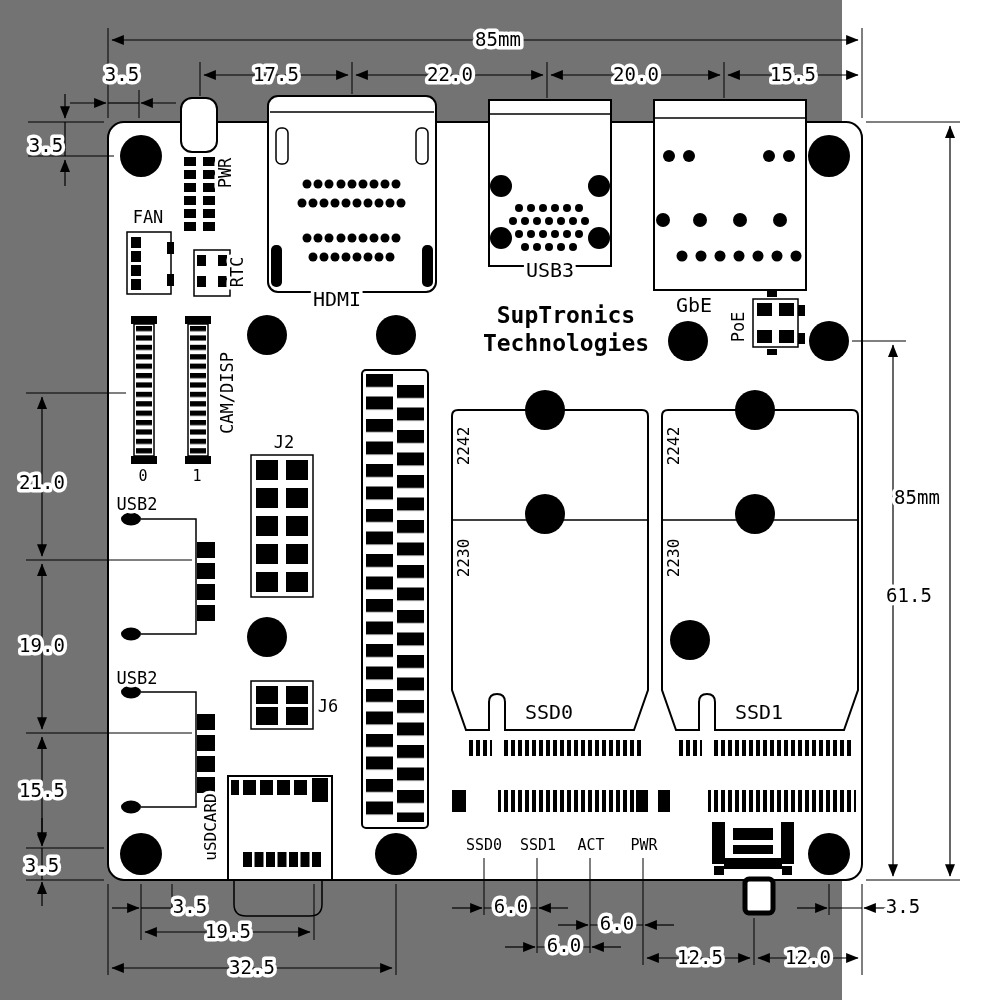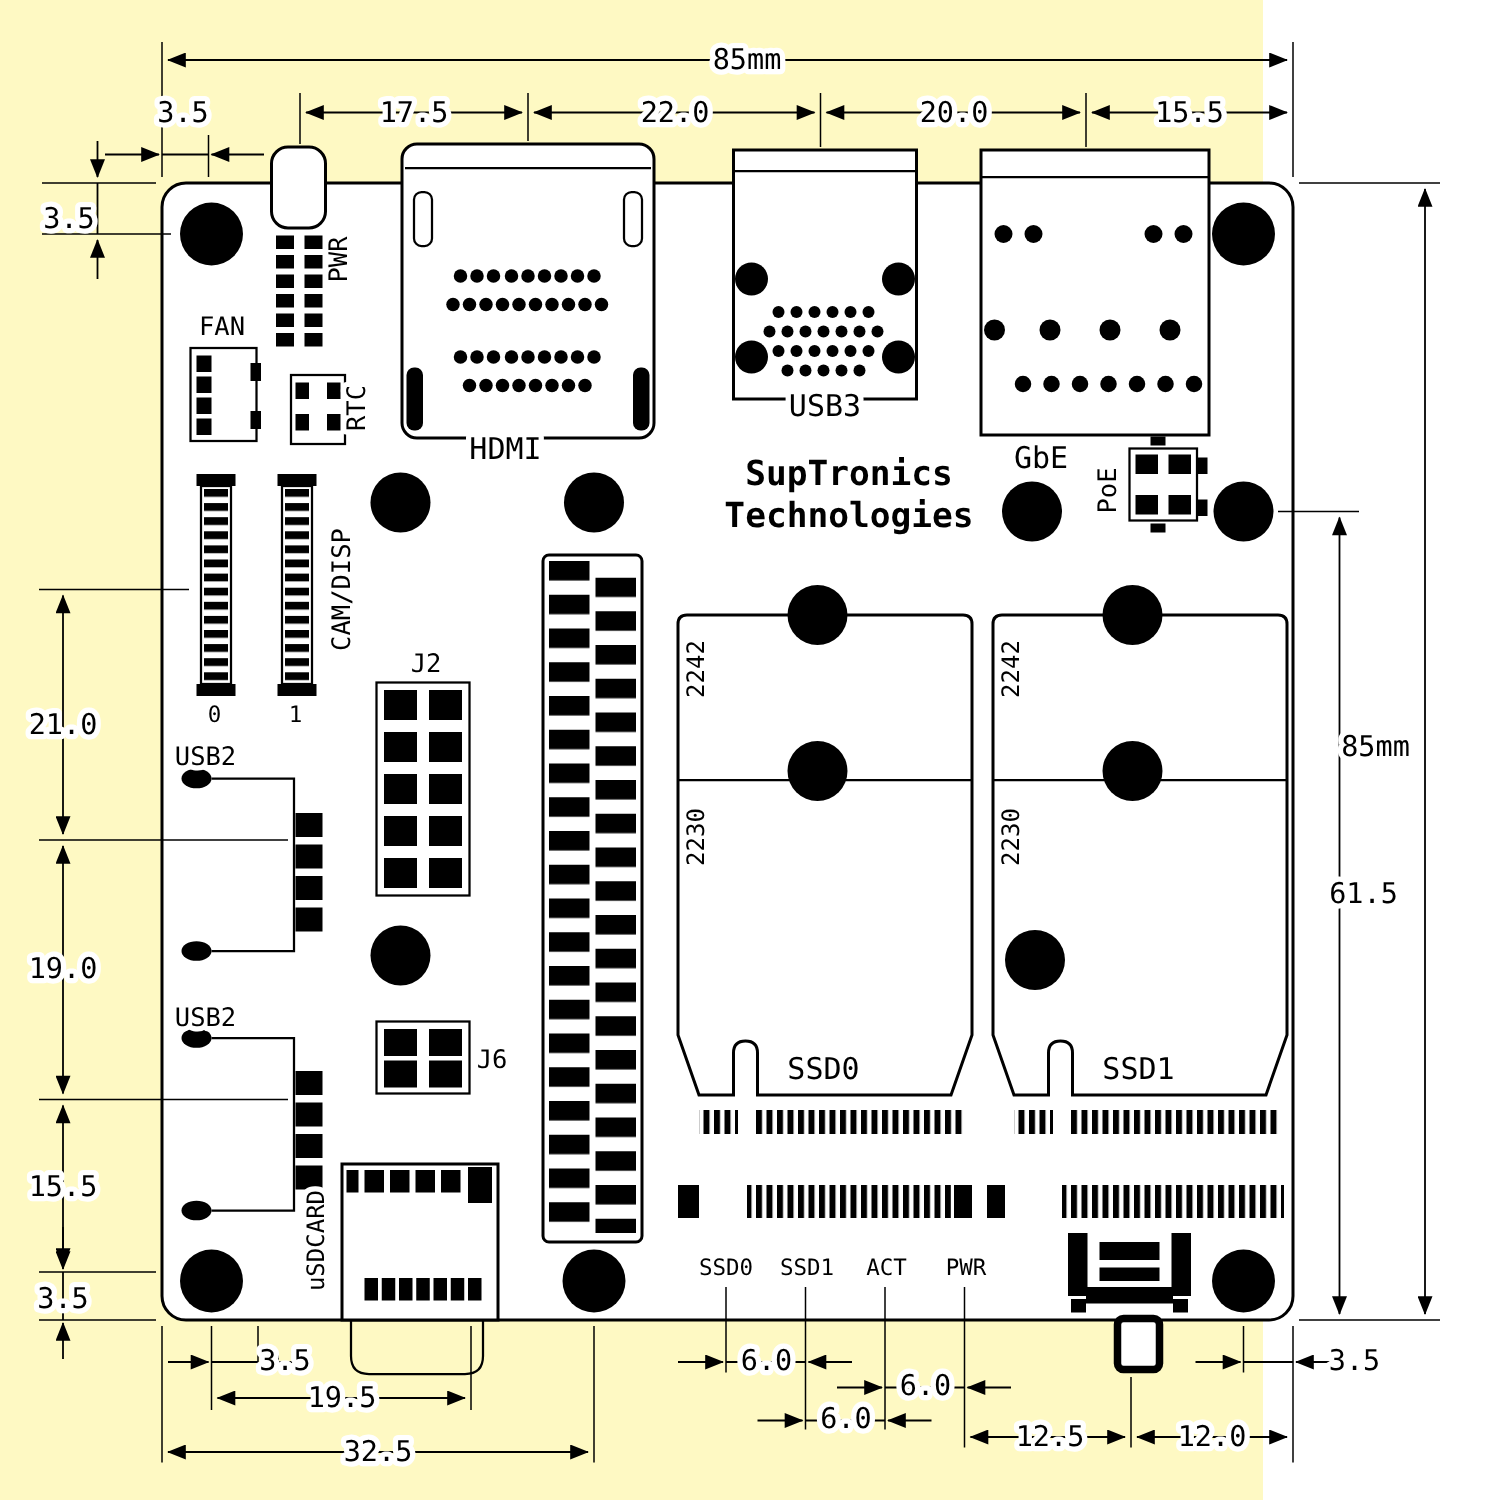--- a/index.html
+++ b/index.html
@@ -1,16 +1,16 @@
 <!DOCTYPE html>
 <html><head>
 <meta charset="utf-8">
 <style>
   html,body{margin:0;padding:0;background:#fff;}
-  #stage{width:842px;height:1000px;position:relative;background:#fef9c3;}
+  #stage{width:842px;height:1000px;position:relative;background:#737373;}
   svg{display:block;}
   text{
     font-family:"DejaVu Sans Mono","Liberation Mono",monospace;
     fill:#000;
     paint-order:stroke;
     stroke:#fff;
     stroke-width:7px;
     stroke-linejoin:round;
     text-anchor:middle;
   }

